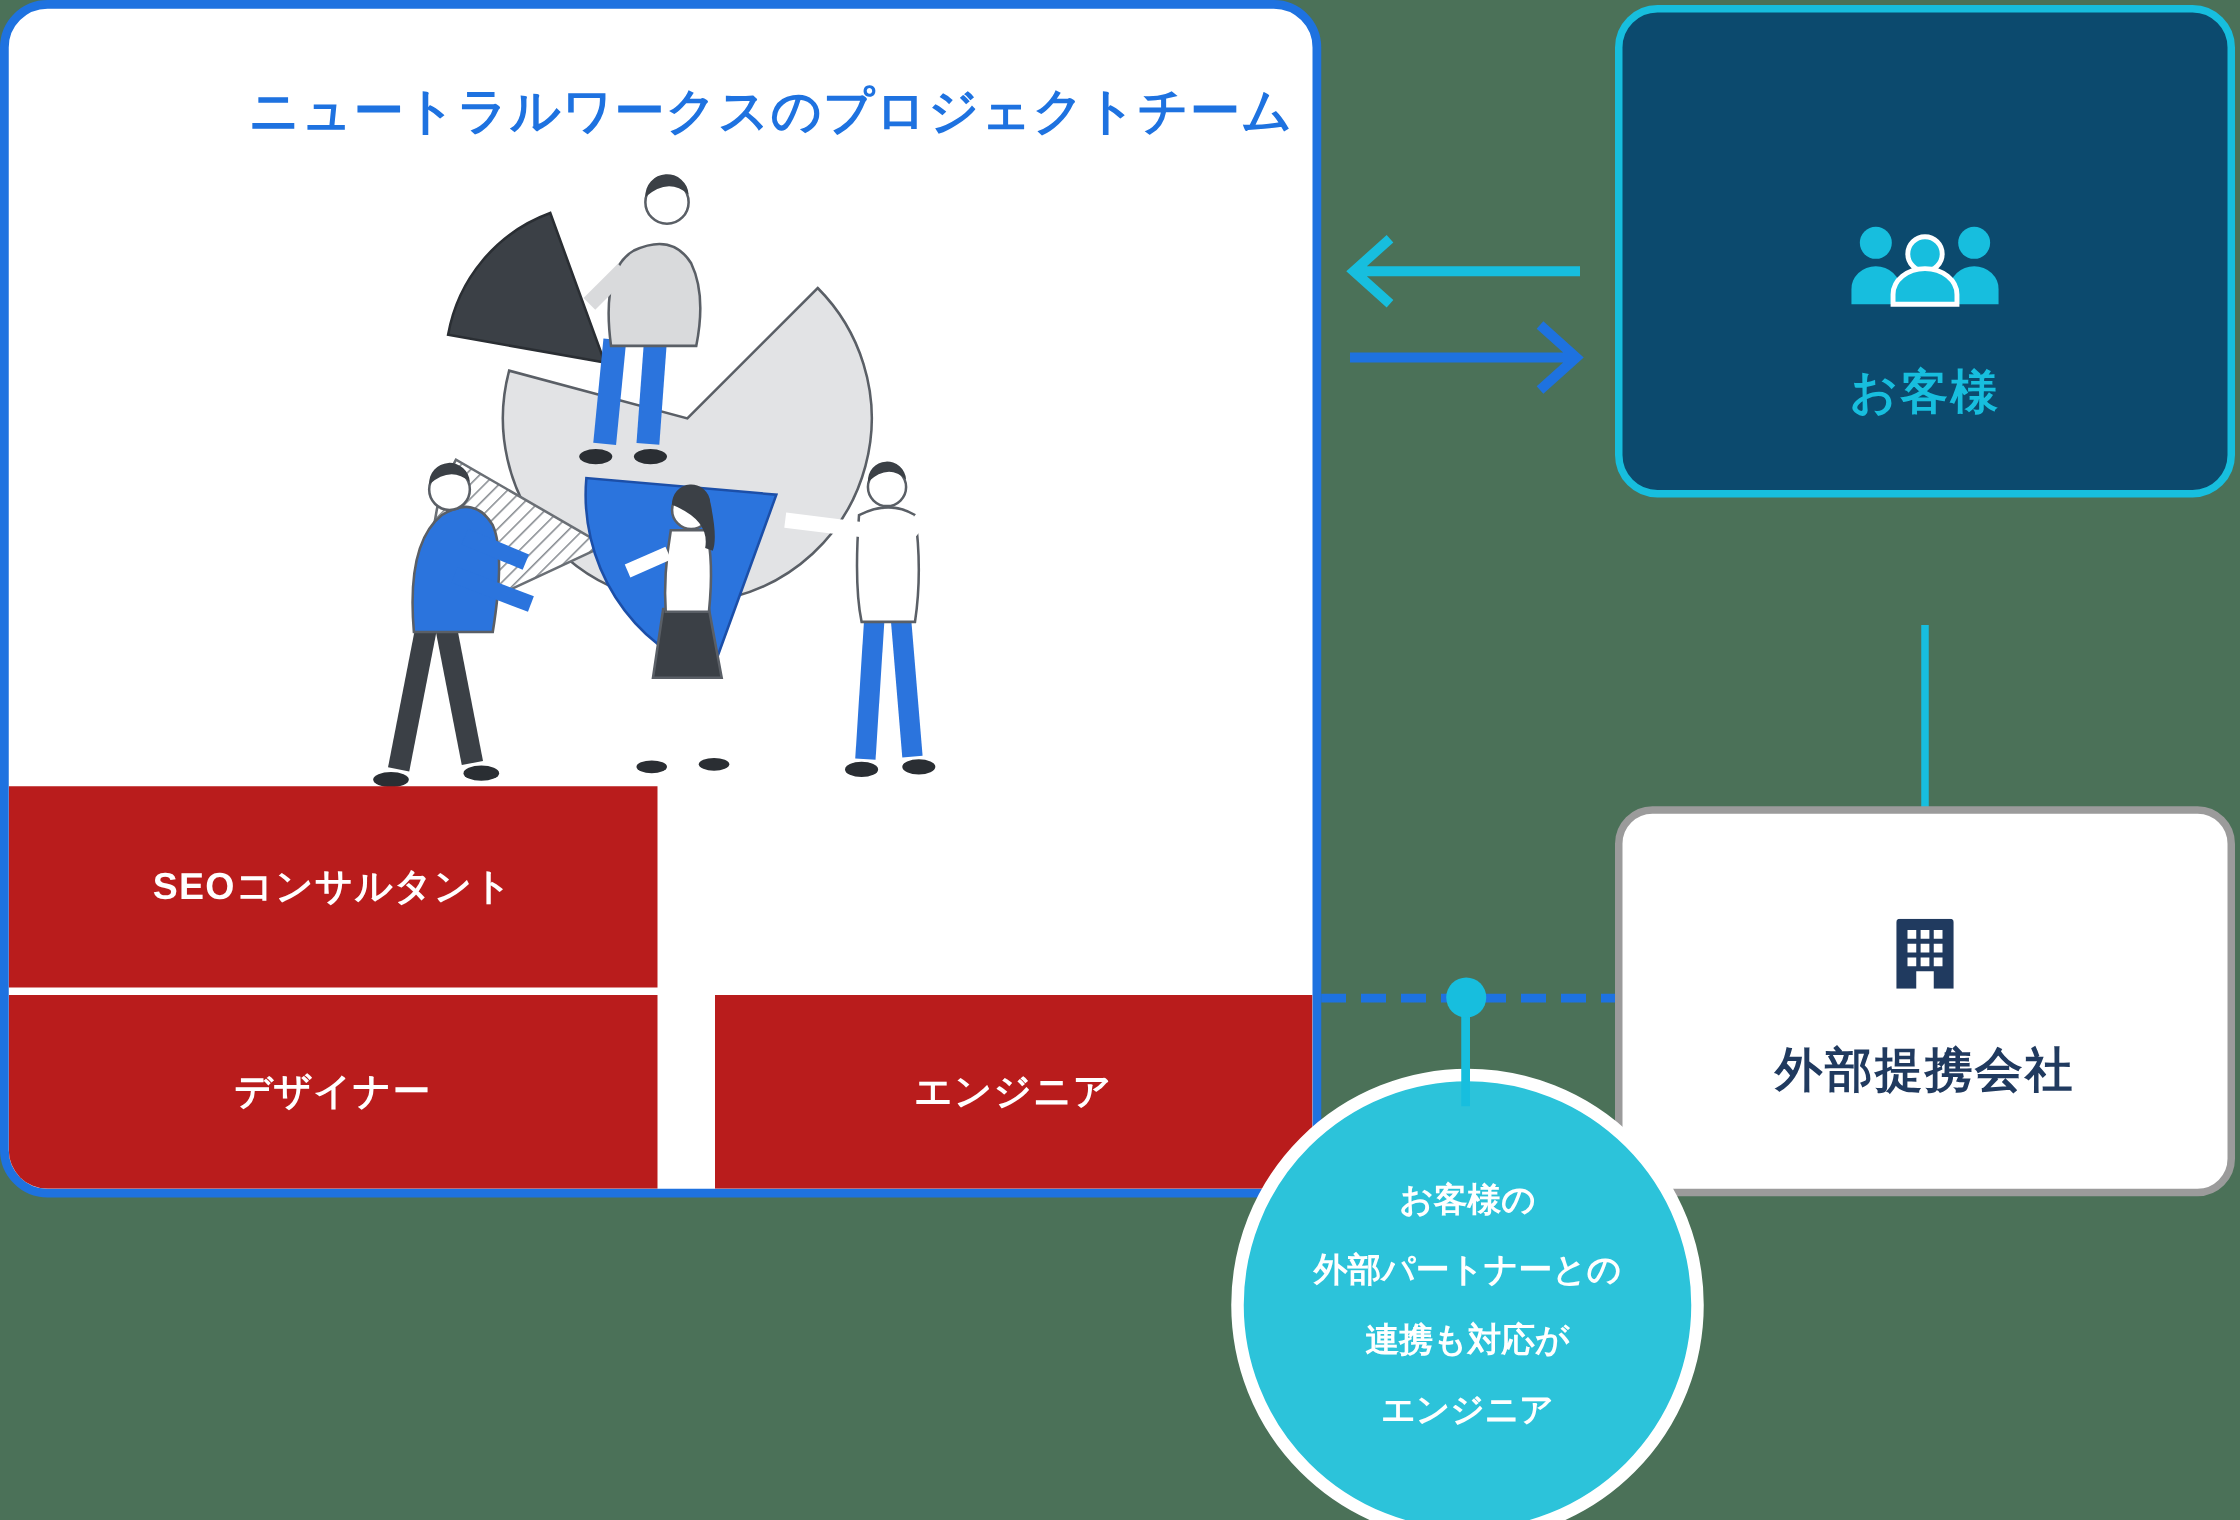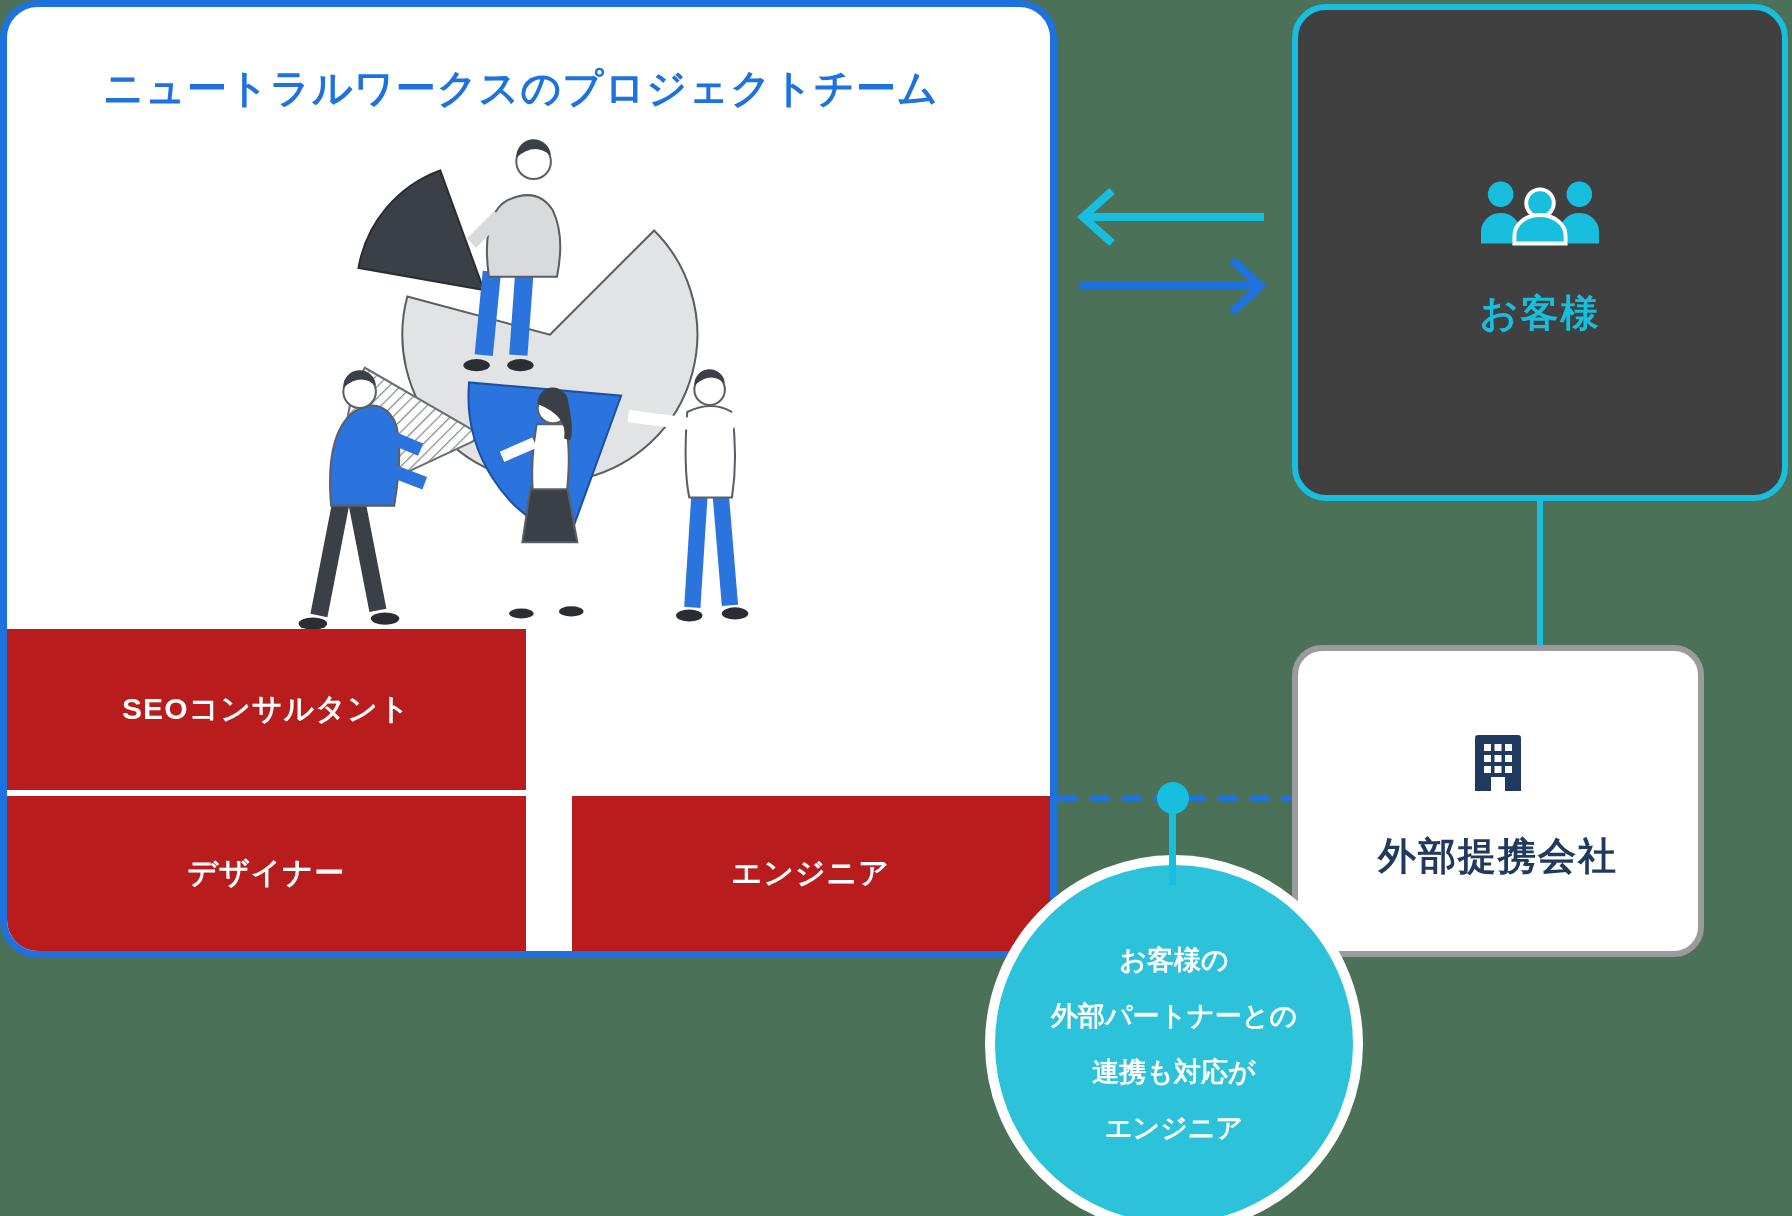--- a/index.html
+++ b/index.html
@@ -9,50 +9,50 @@
     font-family:"Liberation Sans","DejaVu Sans",sans-serif;
   }
   .abs{position:absolute;}
   
   .team-card{
     left:0;top:0;width:1057px;height:958px;box-sizing:border-box;
     background:#ffffff;border:7px solid #1e72e0;border-radius:38px;
     overflow:hidden;z-index:2;
   }
   .team-title{
-    position:absolute;left:0;right:15px;top:54px;text-align:center;
+    position:absolute;left:0;right:15px;top:54px;text-align:right;
     color:#1e72e0;font-size:40px;font-weight:bold;letter-spacing:1px;
   }
   .illustration{position:absolute;left:222px;top:112px;}
   .team-grid{
     position:absolute;left:0;right:0;bottom:0;top:622px;
     display:grid;grid-template-columns:1fr 6px 1fr;grid-template-rows:161px 6px 1fr;
   }
   .team-cell{
     background:#b91c1c;display:flex;align-items:center;justify-content:center;
     color:#ffffff;font-size:30px;font-weight:bold;letter-spacing:1px;
   }
   
   .arrow-left-svg{left:1072px;top:183px;z-index:3;}
   .arrow-right-svg{left:1072px;top:252px;z-index:3;}
   
   .customer-card{
-    left:1292px;top:4px;width:496px;height:497px;box-sizing:border-box;
-    background:#404040;border:6px solid #17bede;border-radius:34px;z-index:2;
+    left:1292px;top:4px;width:496px;height:394px;box-sizing:border-box;
+    background:#0c4a6e;border:6px solid #17bede;border-radius:34px;z-index:2;
   }
   .customer-icon{position:absolute;left:50%;transform:translateX(-50%);top:164px;}
   .customer-label{
     position:absolute;left:0;right:0;top:278px;text-align:center;
     color:#17bede;font-size:38px;font-weight:bold;letter-spacing:2px;
   }
   
   .v-connector{left:1537px;top:500px;width:6px;height:146px;background:#17bede;z-index:1;}
   
   .partner-card{
-    left:1292px;top:645px;width:412px;height:312px;box-sizing:border-box;
+    left:1292px;top:645px;width:496px;height:312px;box-sizing:border-box;
     background:#ffffff;border:6px solid #9b9b9b;border-radius:30px;z-index:2;
   }
   .partner-icon{position:absolute;left:50%;transform:translateX(-50%);top:84px;}
   .partner-label{
     position:absolute;left:0;right:0;top:180px;text-align:center;
     color:#203a5f;font-size:38px;font-weight:bold;letter-spacing:2px;
   }
   
   .dashed-line{
     left:1057px;top:795px;width:235px;height:7px;z-index:3;

